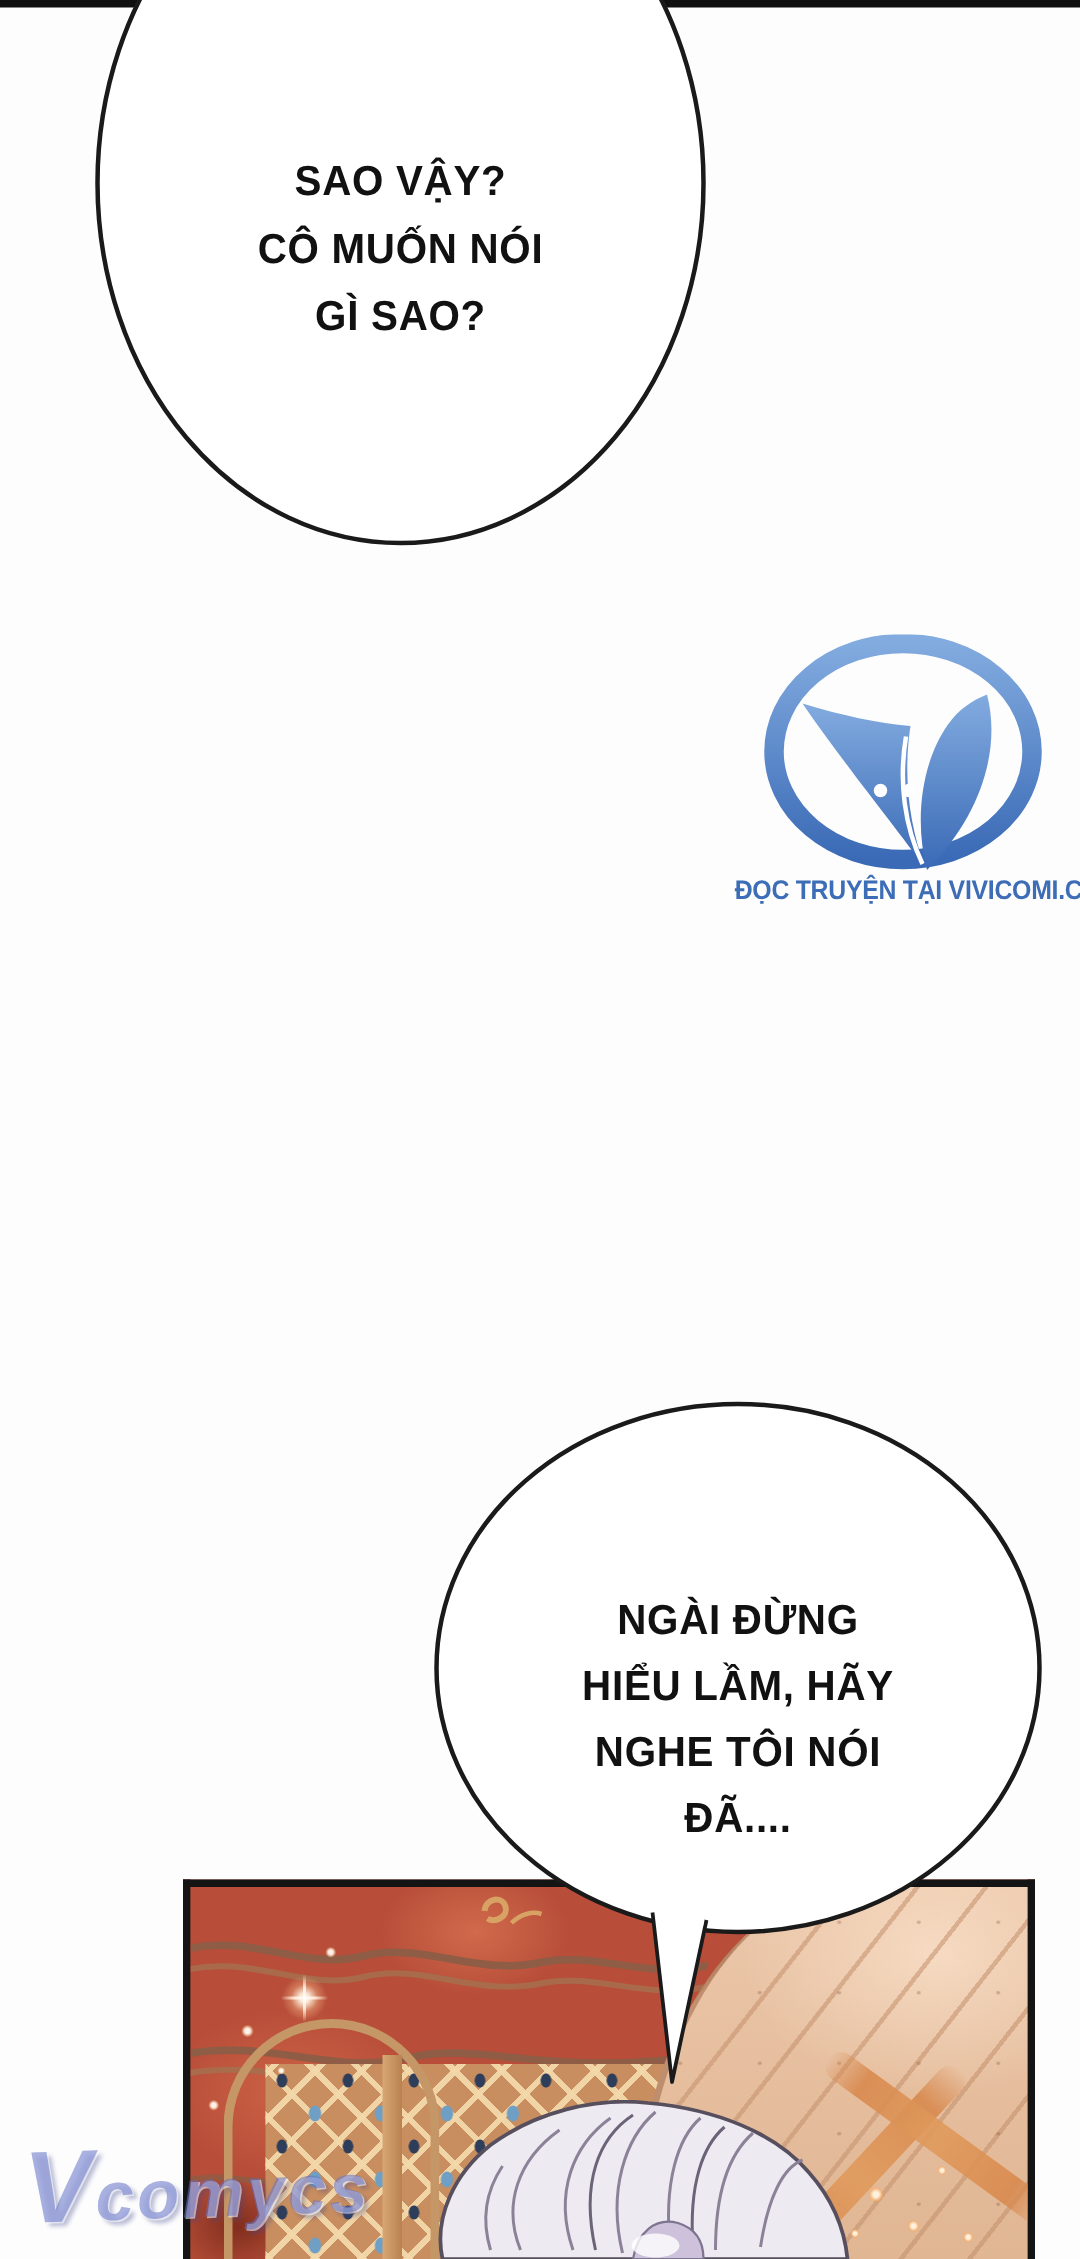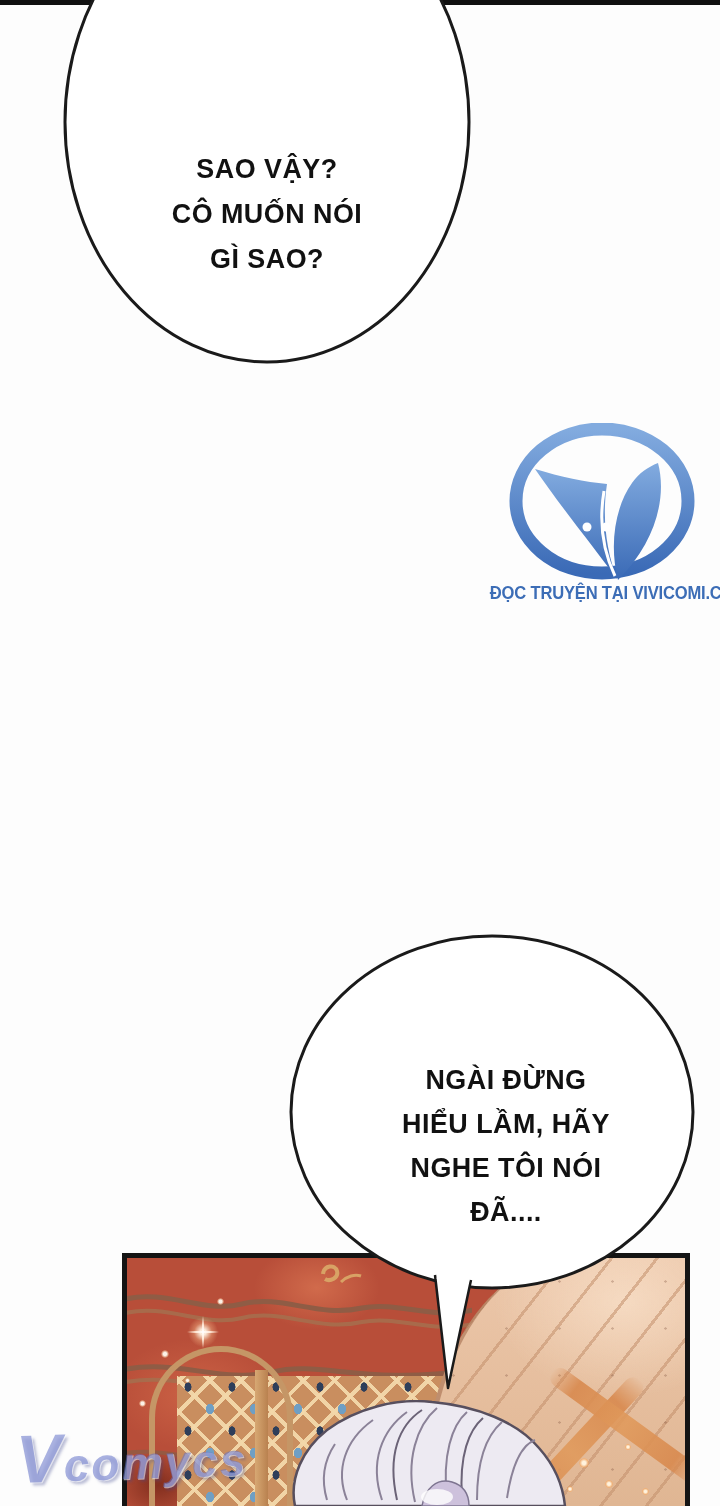--- a/index.html
+++ b/index.html
@@ -9,23 +9,23 @@
   
   .top-line{position:absolute;left:0;top:0;width:720px;height:5px;background:#101010;z-index:1;}
 
   
   .bubble-svg{position:absolute;z-index:4;}
   .bubble-text{position:absolute;z-index:5;text-align:center;
                font-weight:700;font-size:28px;line-height:45px;color:#111;
                letter-spacing:.5px;white-space:nowrap;}
   .bubble-text div{transform:scaleX(.96);}
   #bubble1-svg{left:55px;top:-122px;}
-  #bubble1-text{left:97px;top:98px;width:340px;margin-top:48px;}
+  #bubble1-text{left:97px;top:98px;width:340px;}
   #bubble2-svg{left:285px;top:928px;}
-  #bubble2-text{left:336px;top:1058px;width:340px;line-height:44px;}
+  #bubble2-text{left:322px;top:1058px;width:340px;line-height:44px;}
 
   
   .logo{position:absolute;left:505px;top:423px;width:195px;height:185px;z-index:1;}
   .logo-caption{position:absolute;left:-25px;top:160px;width:245px;text-align:center;
                 font-size:18px;font-weight:700;color:#3c6db6;letter-spacing:-.2px;
                 transform:scaleX(.92);white-space:nowrap;}
 
   
   .panel{position:absolute;left:122px;top:1253px;width:568px;height:253px;z-index:2;
          box-sizing:border-box;border:5px solid #141414;border-bottom:none;overflow:hidden;

